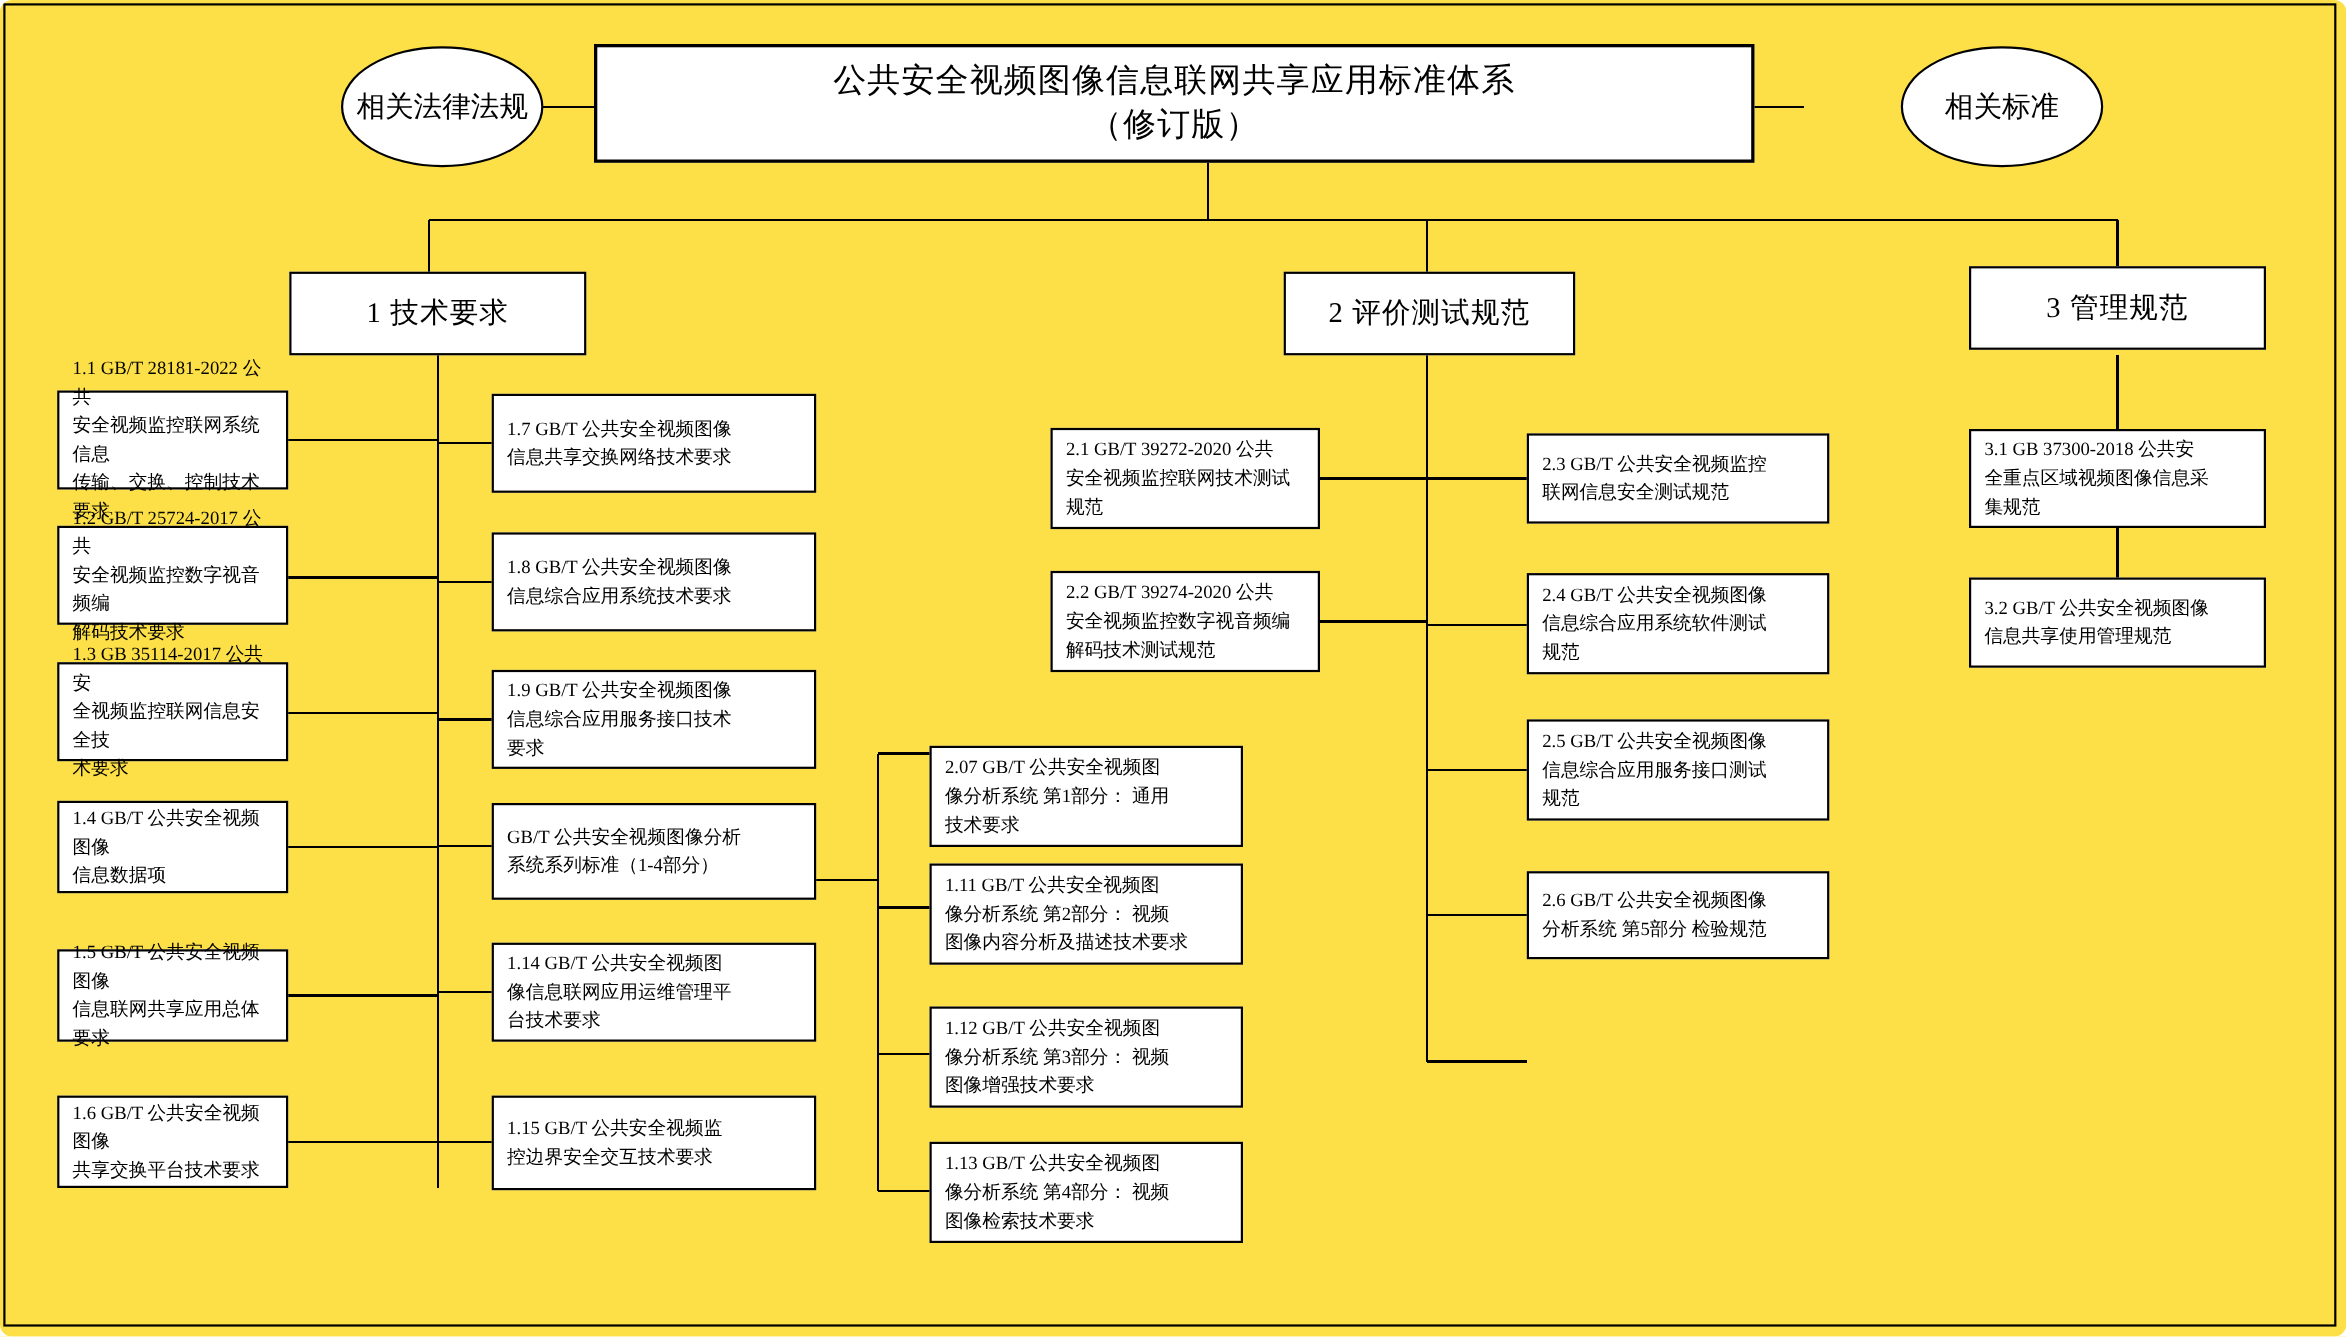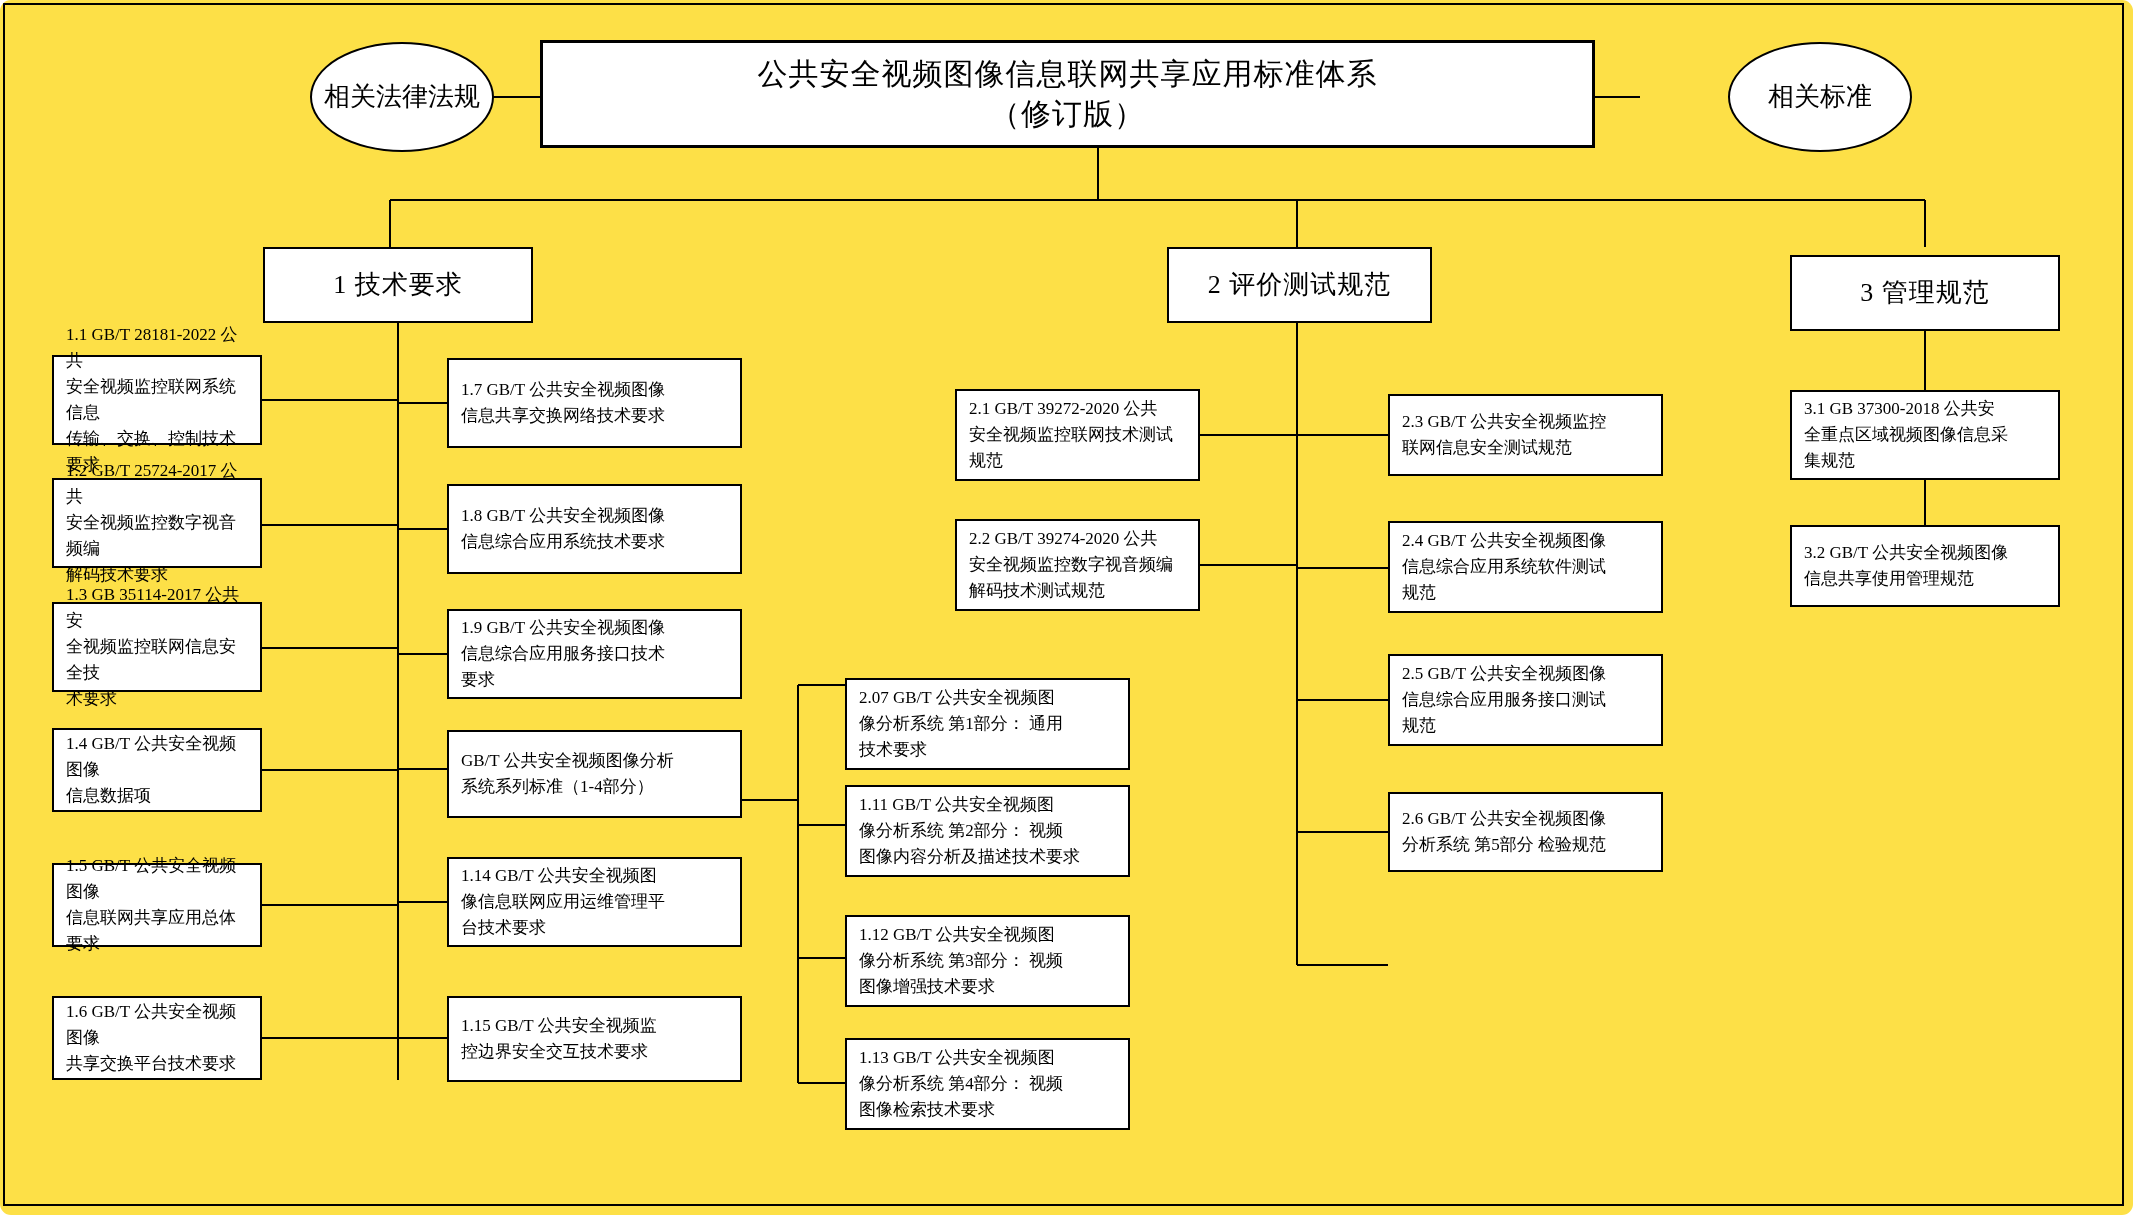--- a/index.html
+++ b/index.html
@@ -168,21 +168,21 @@
   </div>
 
   <div class="node cat" style="left:263px; top:247px; width:270px; height:76px;">
     <span class="txt">1  技术要求</span>
   </div>
 
   <div class="node cat" style="left:1167px; top:247px; width:265px; height:76px;">
     <span class="txt">2  评价测试规范</span>
   </div>
 
-  <div class="node cat" style="left:1790px; top:255px; width:270px; height:76px;">
+  <div class="node cat" style="left:1790px; top:242px; width:270px; height:76px;">
     <span class="txt">3  管理规范</span>
   </div>
 
   <div class="node leaf" style="left:52px; top:355px; width:210px; height:90px;">
     <span class="txt">1.1 GB/T 28181-2022 公共
 安全视频监控联网系统信息
 传输、交换、控制技术要求</span>
   </div>
   <div class="node leaf" style="left:52px; top:478px; width:210px; height:90px;">
     <span class="txt">1.2 GB/T 25724-2017 公共

